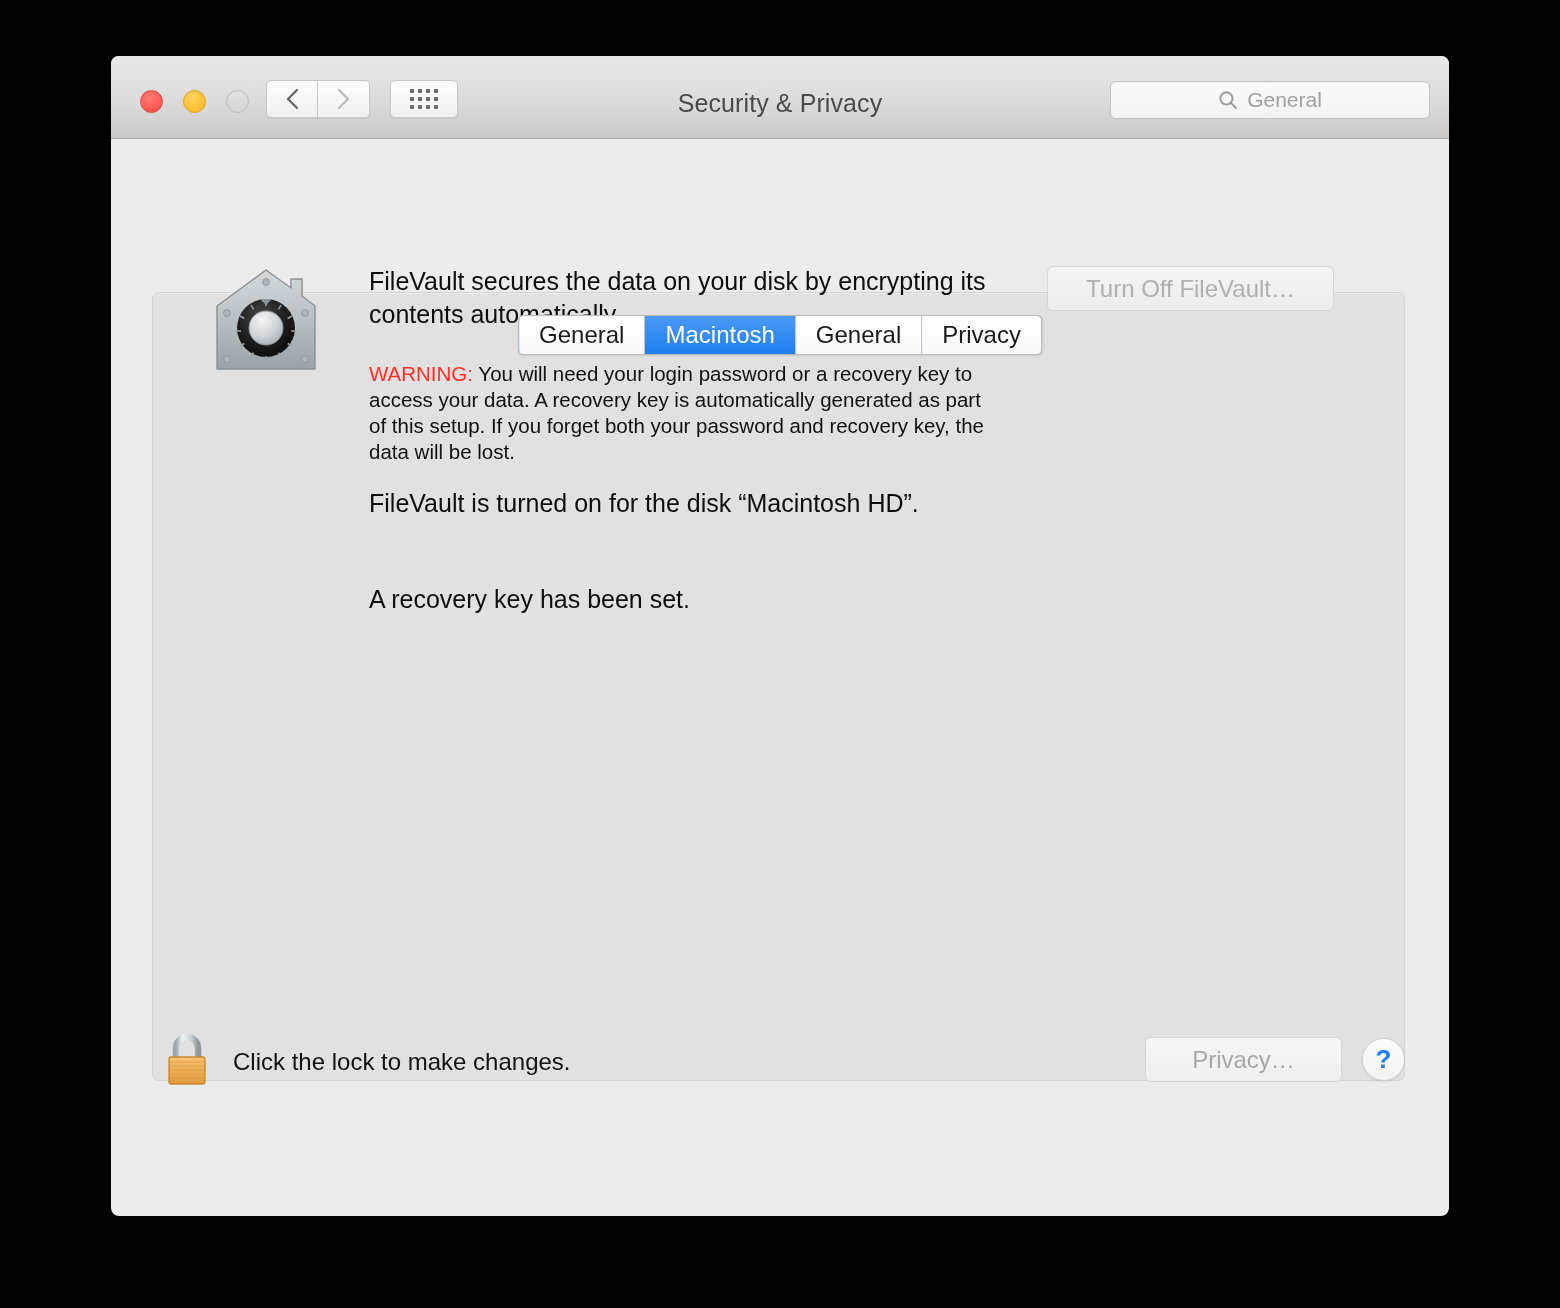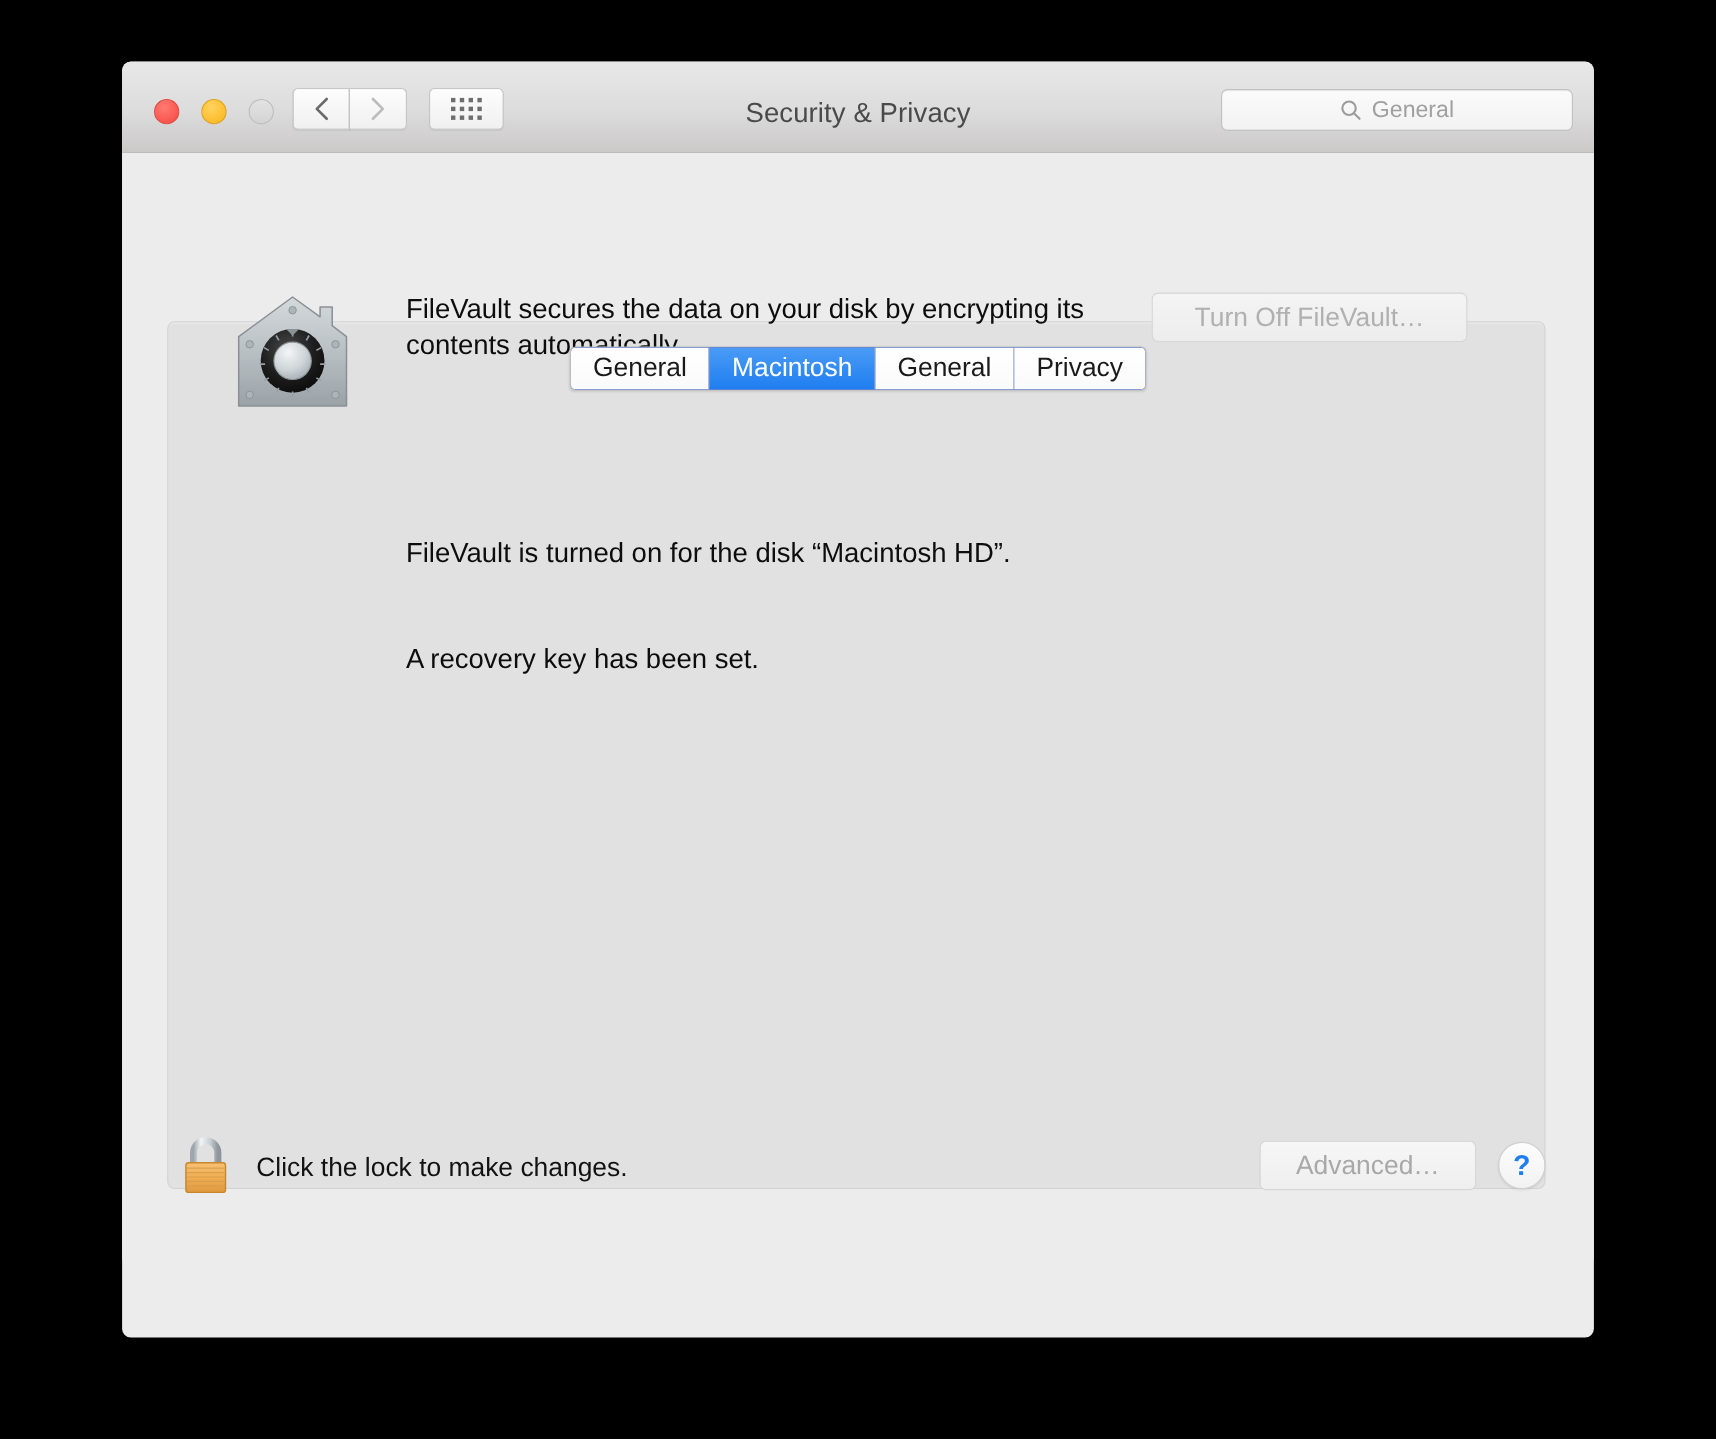--- a/index.html
+++ b/index.html
@@ -336,20 +336,23 @@
           <circle cx="15" cy="48" r="3.4"></circle>
           <circle cx="93" cy="48" r="3.4"></circle>
           <circle cx="15" cy="94" r="3.4"></circle>
           <circle cx="93" cy="94" r="3.4"></circle>
           <circle cx="54" cy="17" r="3.4"></circle>
         </g>
       </svg>
 
       <div class="content-col">
         <div class="lead">FileVault secures the data on your disk by encrypting its contents automatically.</div>
+        <div class="warning">
+          <span class="wlabel">WARNING:</span><span> You will need your login password or a recovery key to access your data. A recovery key is automatically generated as part of this setup. If you forget both your password and recovery key, the data will be lost.</span>
+        </div>
       </div>
 
       <div class="status-1">FileVault is turned on for the disk “Macintosh HD”.</div>
       <div class="status-2">A recovery key has been set.</div>
 
       <div class="btn-turnoff">Turn Off FileVault…</div>
 
       <svg class="lock-icon" viewBox="0 0 46 54">
         <defs>
           <linearGradient id="shackg" x1="0" y1="0" x2="1" y2="0">
@@ -369,18 +372,18 @@
         <g stroke="#d79d4b" stroke-width="1.1" opacity="0.85">
           <line x1="6" y1="30" x2="40" y2="30"></line>
           <line x1="6" y1="34" x2="40" y2="34"></line>
           <line x1="6" y1="38" x2="40" y2="38"></line>
           <line x1="6" y1="42" x2="40" y2="42"></line>
           <line x1="6" y1="46" x2="40" y2="46"></line>
         </g>
       </svg>
       <div class="lock-label">Click the lock to make changes.</div>
 
-      <div class="btn-advanced">Advanced…</div>
+      <div class="btn-advanced">Privacy…</div>
 
       <div class="btn-help">?</div>
     </div>
   </div>
 </div>
 
 </body></html>

